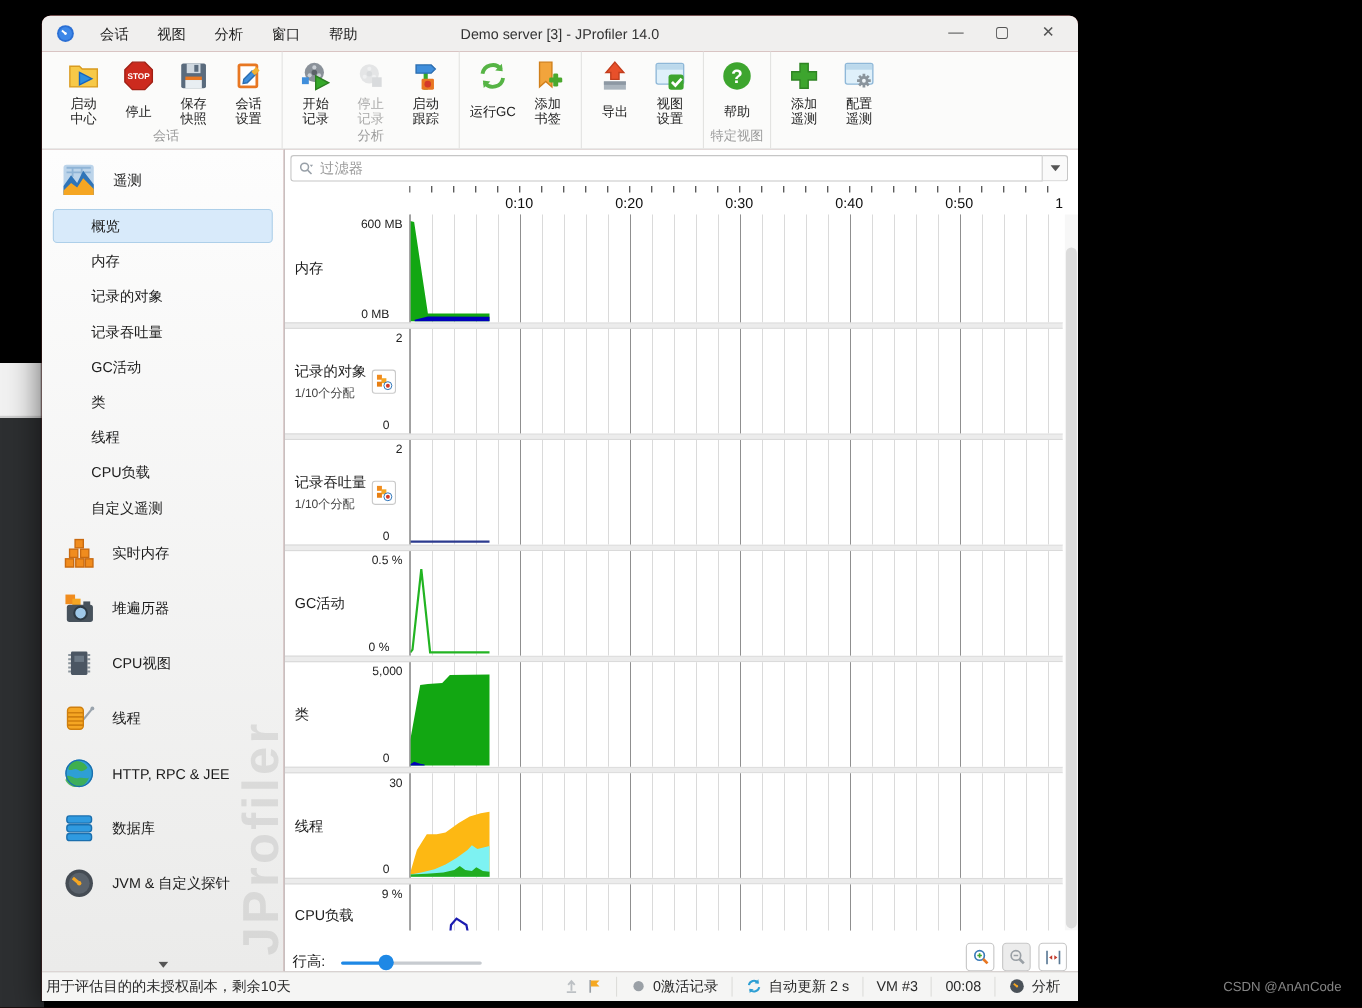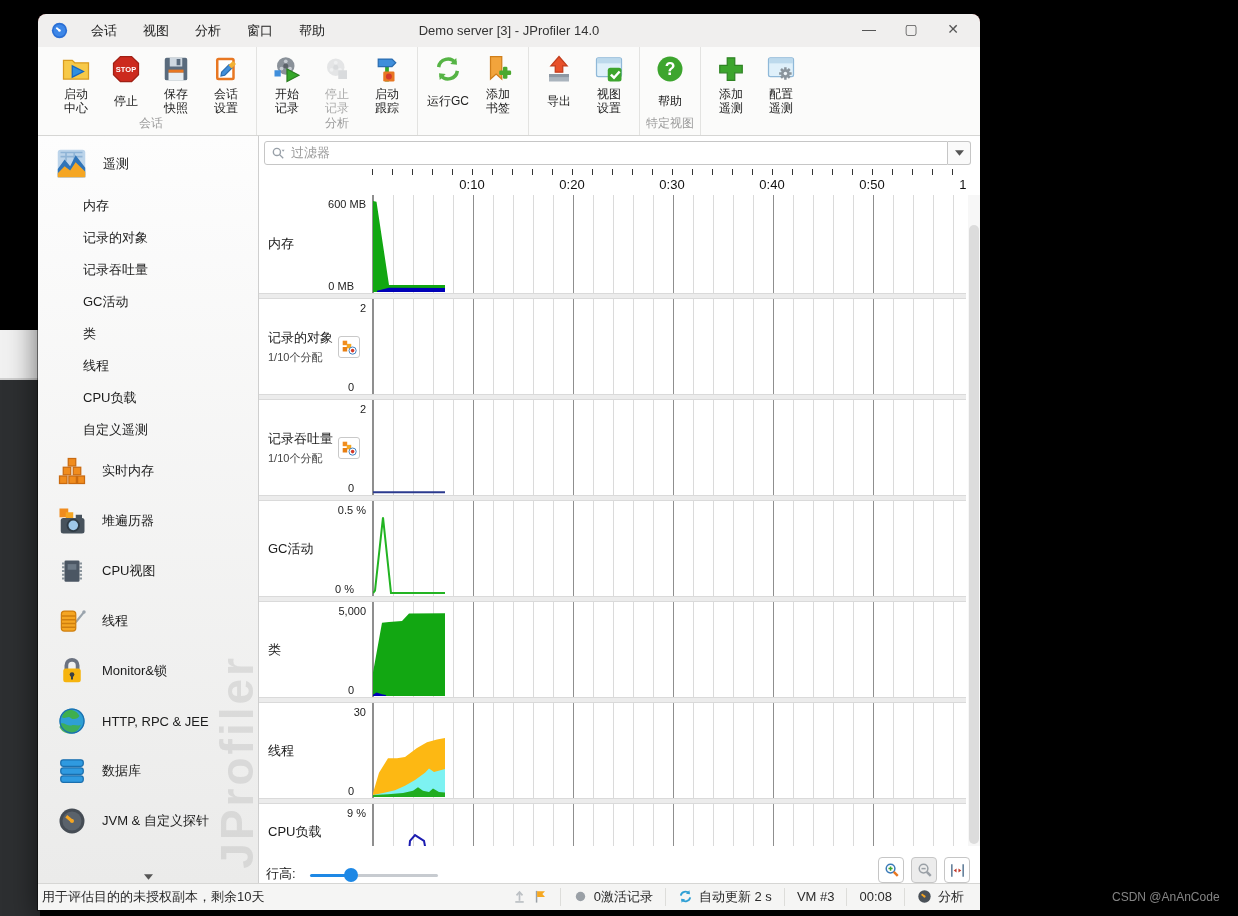--- a/index.html
+++ b/index.html
@@ -331,20 +331,21 @@
             <svg viewBox="0 0 24 24">
               <rect x="2" y="2" width="20" height="20" rx="2" fill="#bcd4ea"></rect>
               <path d="M4 4h16M4 7h16M8 4v6M14 4v6" stroke="#8fb4d6" stroke-width="1.2"></path>
               <path d="M2 16l5-7 4 5 4-8 7 9v7H2z" fill="#2f74b8"></path>
               <path d="M2 19l5-5 4 3 4-6 7 7v4H2z" fill="#f5a623"></path>
             </svg>
           </span>
           <span class="sb-section-label">遥测</span>
         </div>
         <div class="sb-sub">
+          <div class="sb-sub-item selected">概览</div>
           <div class="sb-sub-item">内存</div>
           <div class="sb-sub-item">记录的对象</div>
           <div class="sb-sub-item">记录吞吐量</div>
           <div class="sb-sub-item">GC活动</div>
           <div class="sb-sub-item">类</div>
           <div class="sb-sub-item">线程</div>
           <div class="sb-sub-item">CPU负载</div>
           <div class="sb-sub-item">自定义遥测</div>
         </div>
         <div class="sb-item">
@@ -385,31 +386,20 @@
         <div class="sb-item">
           <span>
             <svg viewBox="0 0 24 24">
               <path d="M15 13l6.5-8" stroke="#9aa4ad" stroke-width="1.6"></path>
               <circle cx="21.6" cy="4.8" r="1.4" fill="#9aa4ad"></circle>
               <rect x="3.5" y="4" width="11.5" height="16" rx="2.5" fill="#f5a623" stroke="#cf7f0e"></rect>
               <path d="M3.5 8h11.5M3.5 11h11.5M3.5 14h11.5M3.5 17h11.5" stroke="#cf7f0e" stroke-width="1.2"></path>
             </svg>
           </span>
           <span>线程</span>
-        </div>
-        <div class="sb-item">
-          <span>
-            <svg viewBox="0 0 24 24">
-              <path d="M7.5 11V7.5a4.5 4.5 0 0 1 9 0V11" fill="none" stroke="#6b7280" stroke-width="3"></path>
-              <rect x="5" y="10" width="14" height="11" rx="2" fill="#f6b40e"></rect>
-              <circle cx="12" cy="14.8" r="1.9" fill="#3a3f44"></circle>
-              <rect x="11.2" y="15.2" width="1.6" height="3.6" fill="#3a3f44"></rect>
-            </svg>
-          </span>
-          <span>Monitor&amp;锁</span>
         </div>
         <div class="sb-item">
           <span>
             <svg viewBox="0 0 24 24">
               <circle cx="12" cy="12" r="10" fill="#2e9fd4"></circle>
               <path d="M4 9c2.5 2 4.5-1.5 7 .5s5.5.5 7-1.5c-1.5-3-4.5-5-8-5C7 3 4.8 5.5 4 9z" fill="#3faf4e"></path>
               <path d="M3 14c3-1 5.5 2.5 8.5 1.5s5.5 1 7.5-.5c-1 4-4.5 7-9 7-3.5 0-6.5-2-8-5z" fill="#3faf4e" opacity=".9"></path>
               <circle cx="12" cy="12" r="9.6" fill="none" stroke="#1b6fae"></circle>
             </svg>
           </span>

